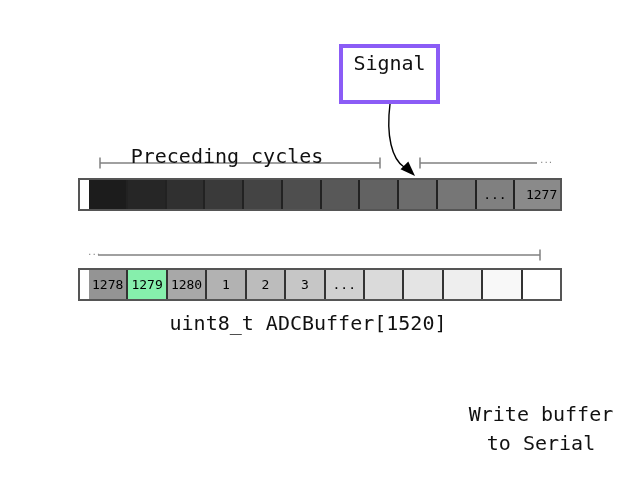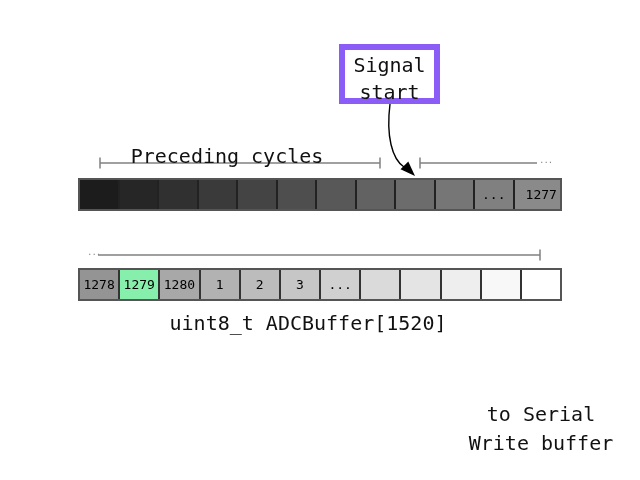--- a/index.html
+++ b/index.html
@@ -7,21 +7,21 @@
     position:relative;width:640px;height:480px;background:#ffffff;overflow:hidden;
     font-family:"DejaVu Sans Mono","Liberation Mono",monospace;color:#111;
   }
   .overlay{position:absolute;left:0;top:0;width:640px;height:480px;}
   .overlay .bracket{stroke:#808080;stroke-width:1.5;fill:none;}
   .overlay .arrow-curve{stroke:#000;stroke-width:1.4;fill:none;}
   .overlay .arrow-head{fill:#000;stroke:none;}
 
   .signal-box{
     position:absolute;left:339px;top:44px;width:101px;height:60px;box-sizing:border-box;
-    border:6px solid #8b5cf6;background:#fff;text-align:center;
+    border:4px solid #8b5cf6;background:#fff;text-align:center;
     font-size:20px;line-height:27px;padding-top:2px;
   }
 
   .bracket-label{
     position:absolute;transform:translateX(-50%);white-space:nowrap;
     font-size:20px;line-height:20px;
   }
   .bracket-label.preceding{left:227px;top:146px;}
   .bracket-label.wait{left:317px;top:238px;}
 
@@ -34,21 +34,21 @@
   .buffer-row{
     position:absolute;left:78px;width:484px;height:33px;box-sizing:border-box;
     display:flex;border:2px solid #555;background:#fff;
   }
   .buffer-row.row1{top:178px;}
   .buffer-row.row2{top:268px;}
   .cell{
     flex:1 1 0;display:flex;align-items:center;justify-content:center;
     font-size:13px;color:#000;border-left:2px solid #222;overflow:hidden;white-space:nowrap;
   }
-  .cell:first-child{border-left:none;}
+  .cell:first-child{border-left:none;margin-left:9px;}
   .row2 .cell{border-left-color:#333;}
 
   .caption{
     position:absolute;left:308px;top:311px;transform:translateX(-50%);
     font-size:20px;line-height:24px;white-space:nowrap;
   }
   .footer{
     position:absolute;left:541px;top:400px;transform:translateX(-50%);
     font-size:20px;line-height:29px;text-align:center;white-space:nowrap;
   }
@@ -77,21 +77,20 @@
     </g>
 
     <g>
       <path class="arrow-curve" d="M390,104 C386,136 392,159 404,167"></path>
       <polygon class="arrow-head" points="415,176 400.5,169.3 408.3,161.5"></polygon>
     </g>
   </svg>
 
   <div class="signal-box">
     <div>Signal</div>
-    <div>start</div>
   </div>
 
   <div class="bracket-label preceding">Preceding cycles</div>
 
   <div class="ellipsis right-dots">...</div>
 
 
   <div class="ellipsis left-dots">...</div>
 
   <div class="buffer-row row1">
@@ -120,17 +119,17 @@
       <div class="cell" style="background: rgb(218, 218, 218);"></div>
       <div class="cell" style="background: rgb(228, 228, 228);"></div>
       <div class="cell" style="background: rgb(238, 238, 238);"></div>
       <div class="cell" style="background: rgb(248, 248, 248);"></div>
       <div class="cell" style="background: rgb(255, 255, 255);"></div>
     </div>
 
   <div class="caption">uint8_t ADCBuffer[1520]</div>
 
   <div class="footer">
+    <div>Write buffer</div>
     <div>to Serial</div>
-    <div>Write buffer</div>
   </div>
 
 </div>
 
 </body></html>

